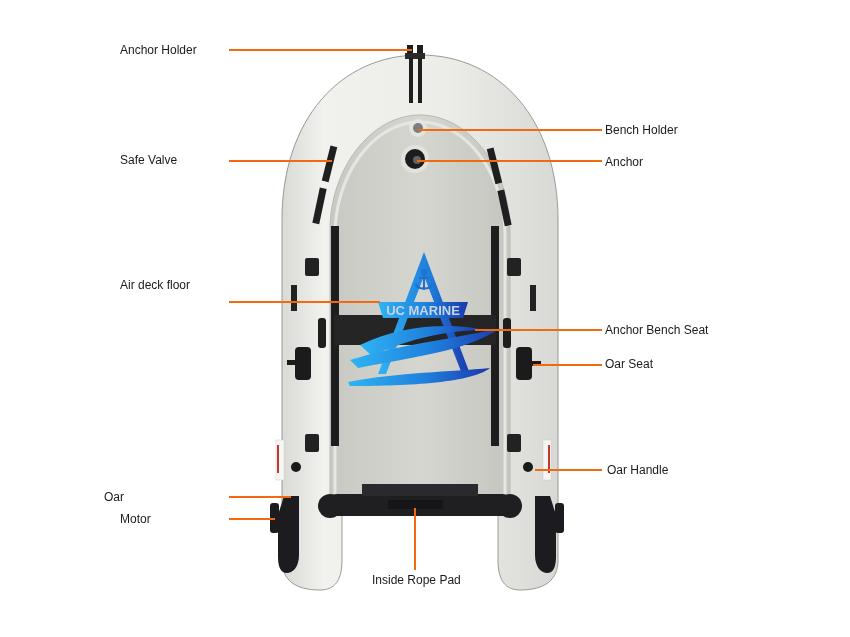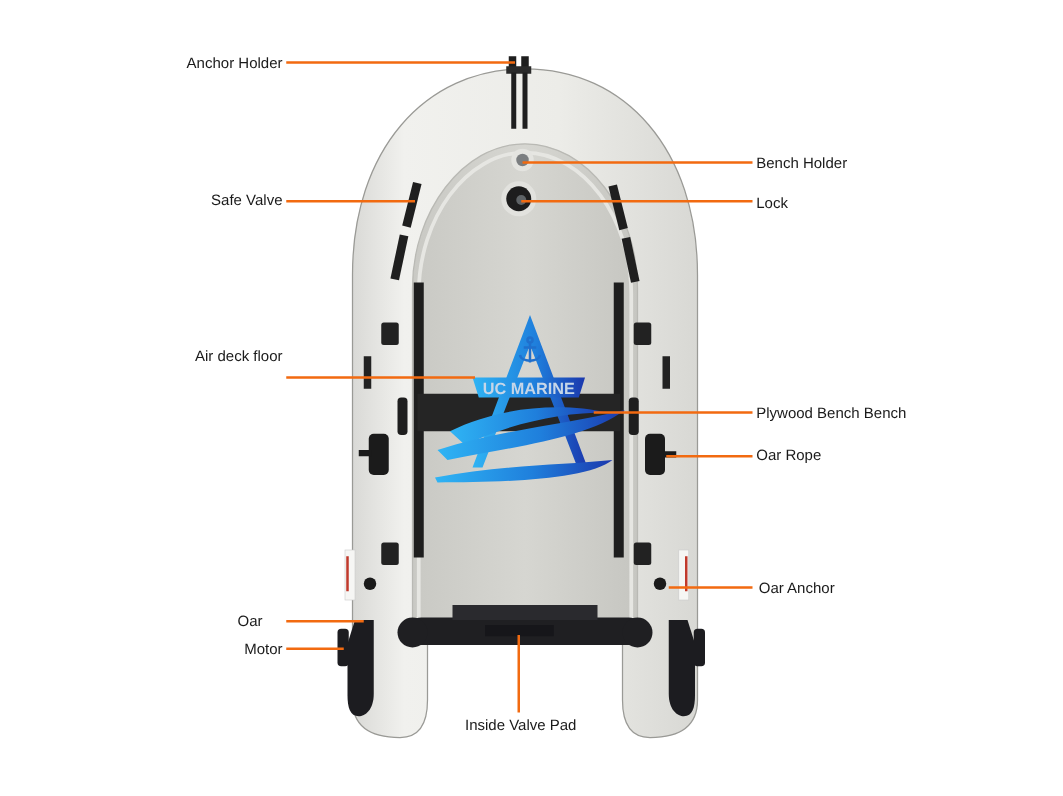--- a/index.html
+++ b/index.html
@@ -1,20 +1,20 @@
 <!DOCTYPE html>
 <html><head>
 <meta charset="utf-8">
 <style>
   html, body { margin: 0; padding: 0; background: #ffffff; }
   body { width: 850px; height: 637px; position: relative; overflow: hidden;
          font-family: "Liberation Sans", "DejaVu Sans", sans-serif; }
   #stage { position: absolute; left: 0; top: 0; width: 850px; height: 637px; }
   .label { position: absolute; font-size: 12px; color: #1a1a1a; white-space: nowrap; line-height: 14px; }
-  .label.left { text-align: right; }
+  .label.left { }
   .leader { position: absolute; background: #f26a10; }
   svg { position: absolute; left: 0; top: 0; }
 </style>
 </head>
 <body>
 
 <div id="stage">
 
   <svg width="850" height="637" viewBox="0 0 850 637">
     <defs>
@@ -151,27 +151,27 @@
   <div class="label left" style="left:104px; top:490px; width:106px;">Oar</div>
   <div class="leader" style="left:229px; top:496px; width:62px; height:2px;"></div>
 
   <div class="label left" style="left:120px; top:512px; width:106px;">Motor</div>
   <div class="leader" style="left:229px; top:518px; width:46px; height:2px;"></div>
 
   <div class="leader" style="left:418px; top:129px; width:184px; height:2px;"></div>
   <div class="label" style="left:605px; top:123px;">Bench Holder</div>
 
   <div class="leader" style="left:417px; top:160px; width:185px; height:2px;"></div>
-  <div class="label" style="left:605px; top:155px;">Lock</div>
+  <div class="label" style="left:605px; top:155px;">Anchor</div>
 
   <div class="leader" style="left:475px; top:329px; width:127px; height:2px;"></div>
-  <div class="label" style="left:605px; top:323px;">Plywood Bench Bench</div>
+  <div class="label" style="left:605px; top:323px;">Anchor Bench Seat</div>
 
   <div class="leader" style="left:533px; top:364px; width:69px; height:2px;"></div>
-  <div class="label" style="left:605px; top:357px;">Oar Rope</div>
+  <div class="label" style="left:605px; top:357px;">Oar Seat</div>
 
   <div class="leader" style="left:535px; top:469px; width:67px; height:2px;"></div>
-  <div class="label" style="left:607px; top:463px;">Oar Anchor</div>
+  <div class="label" style="left:607px; top:463px;">Oar Handle</div>
 
   <div class="leader" style="left:414px; top:508px; width:2px; height:62px;"></div>
-  <div class="label" style="left:372px; top:573px;">Inside Valve Pad</div>
+  <div class="label" style="left:372px; top:573px;">Inside Rope Pad</div>
 
 </div>
 
 </body></html>

